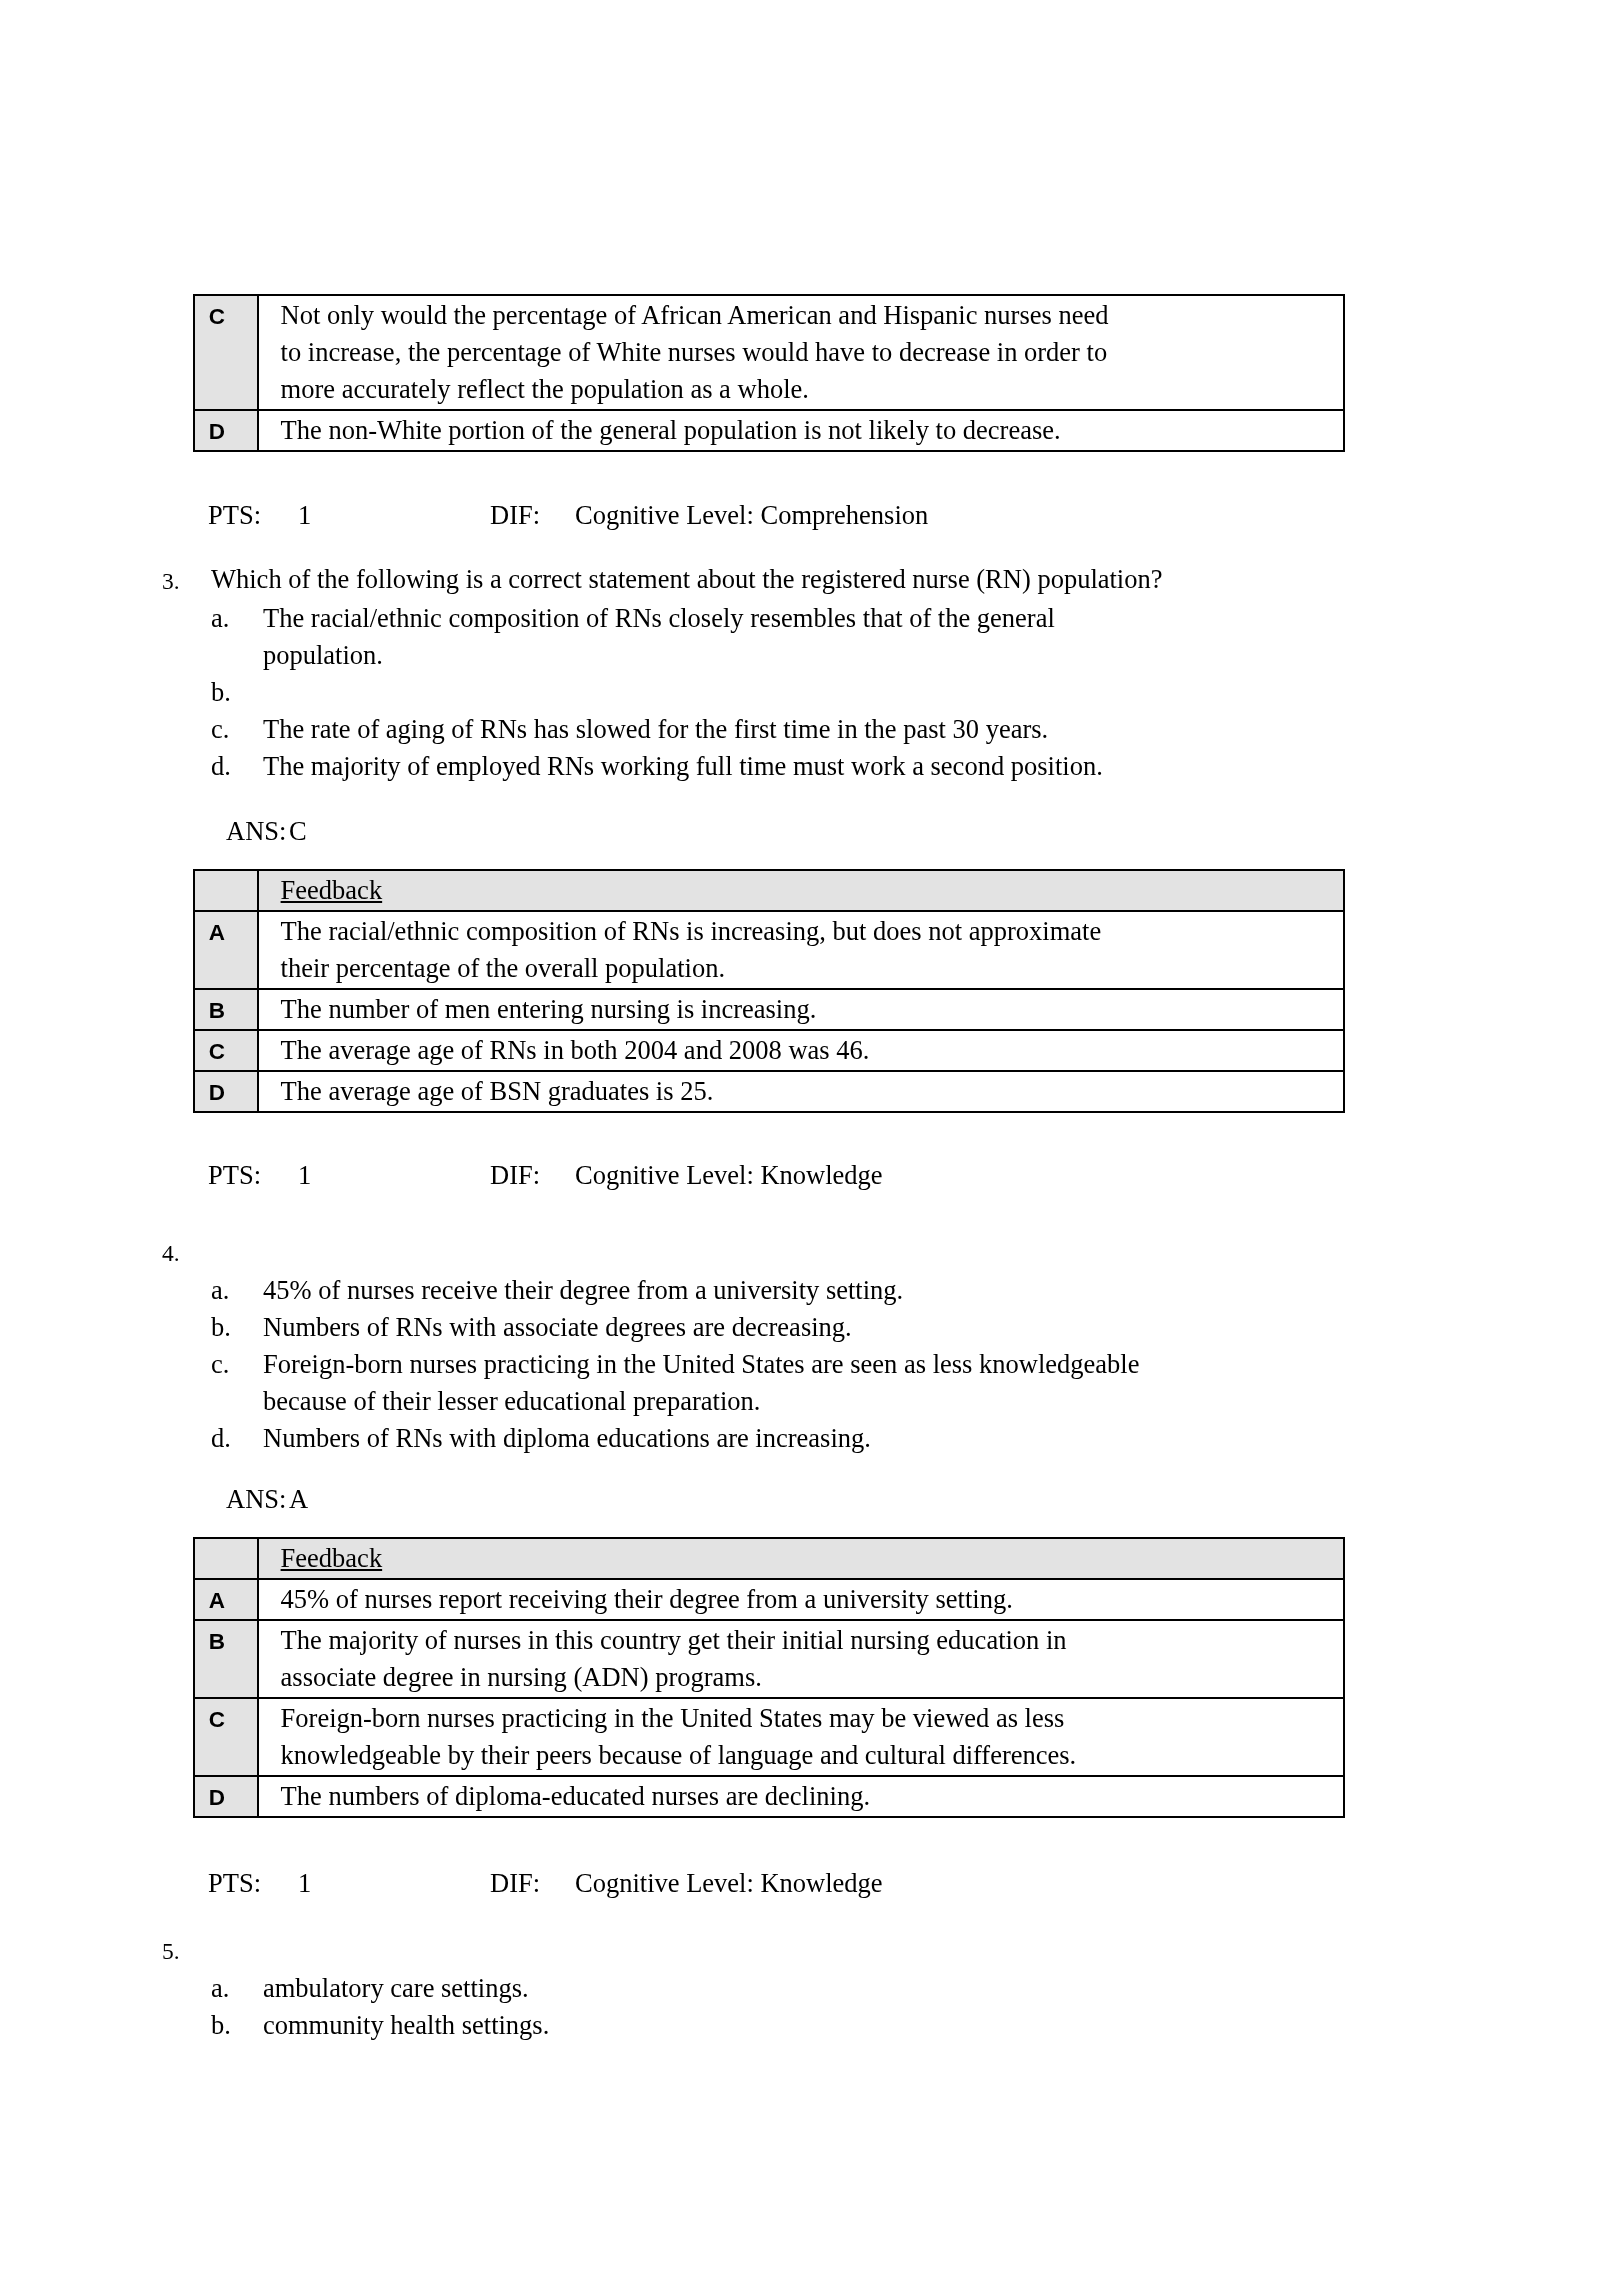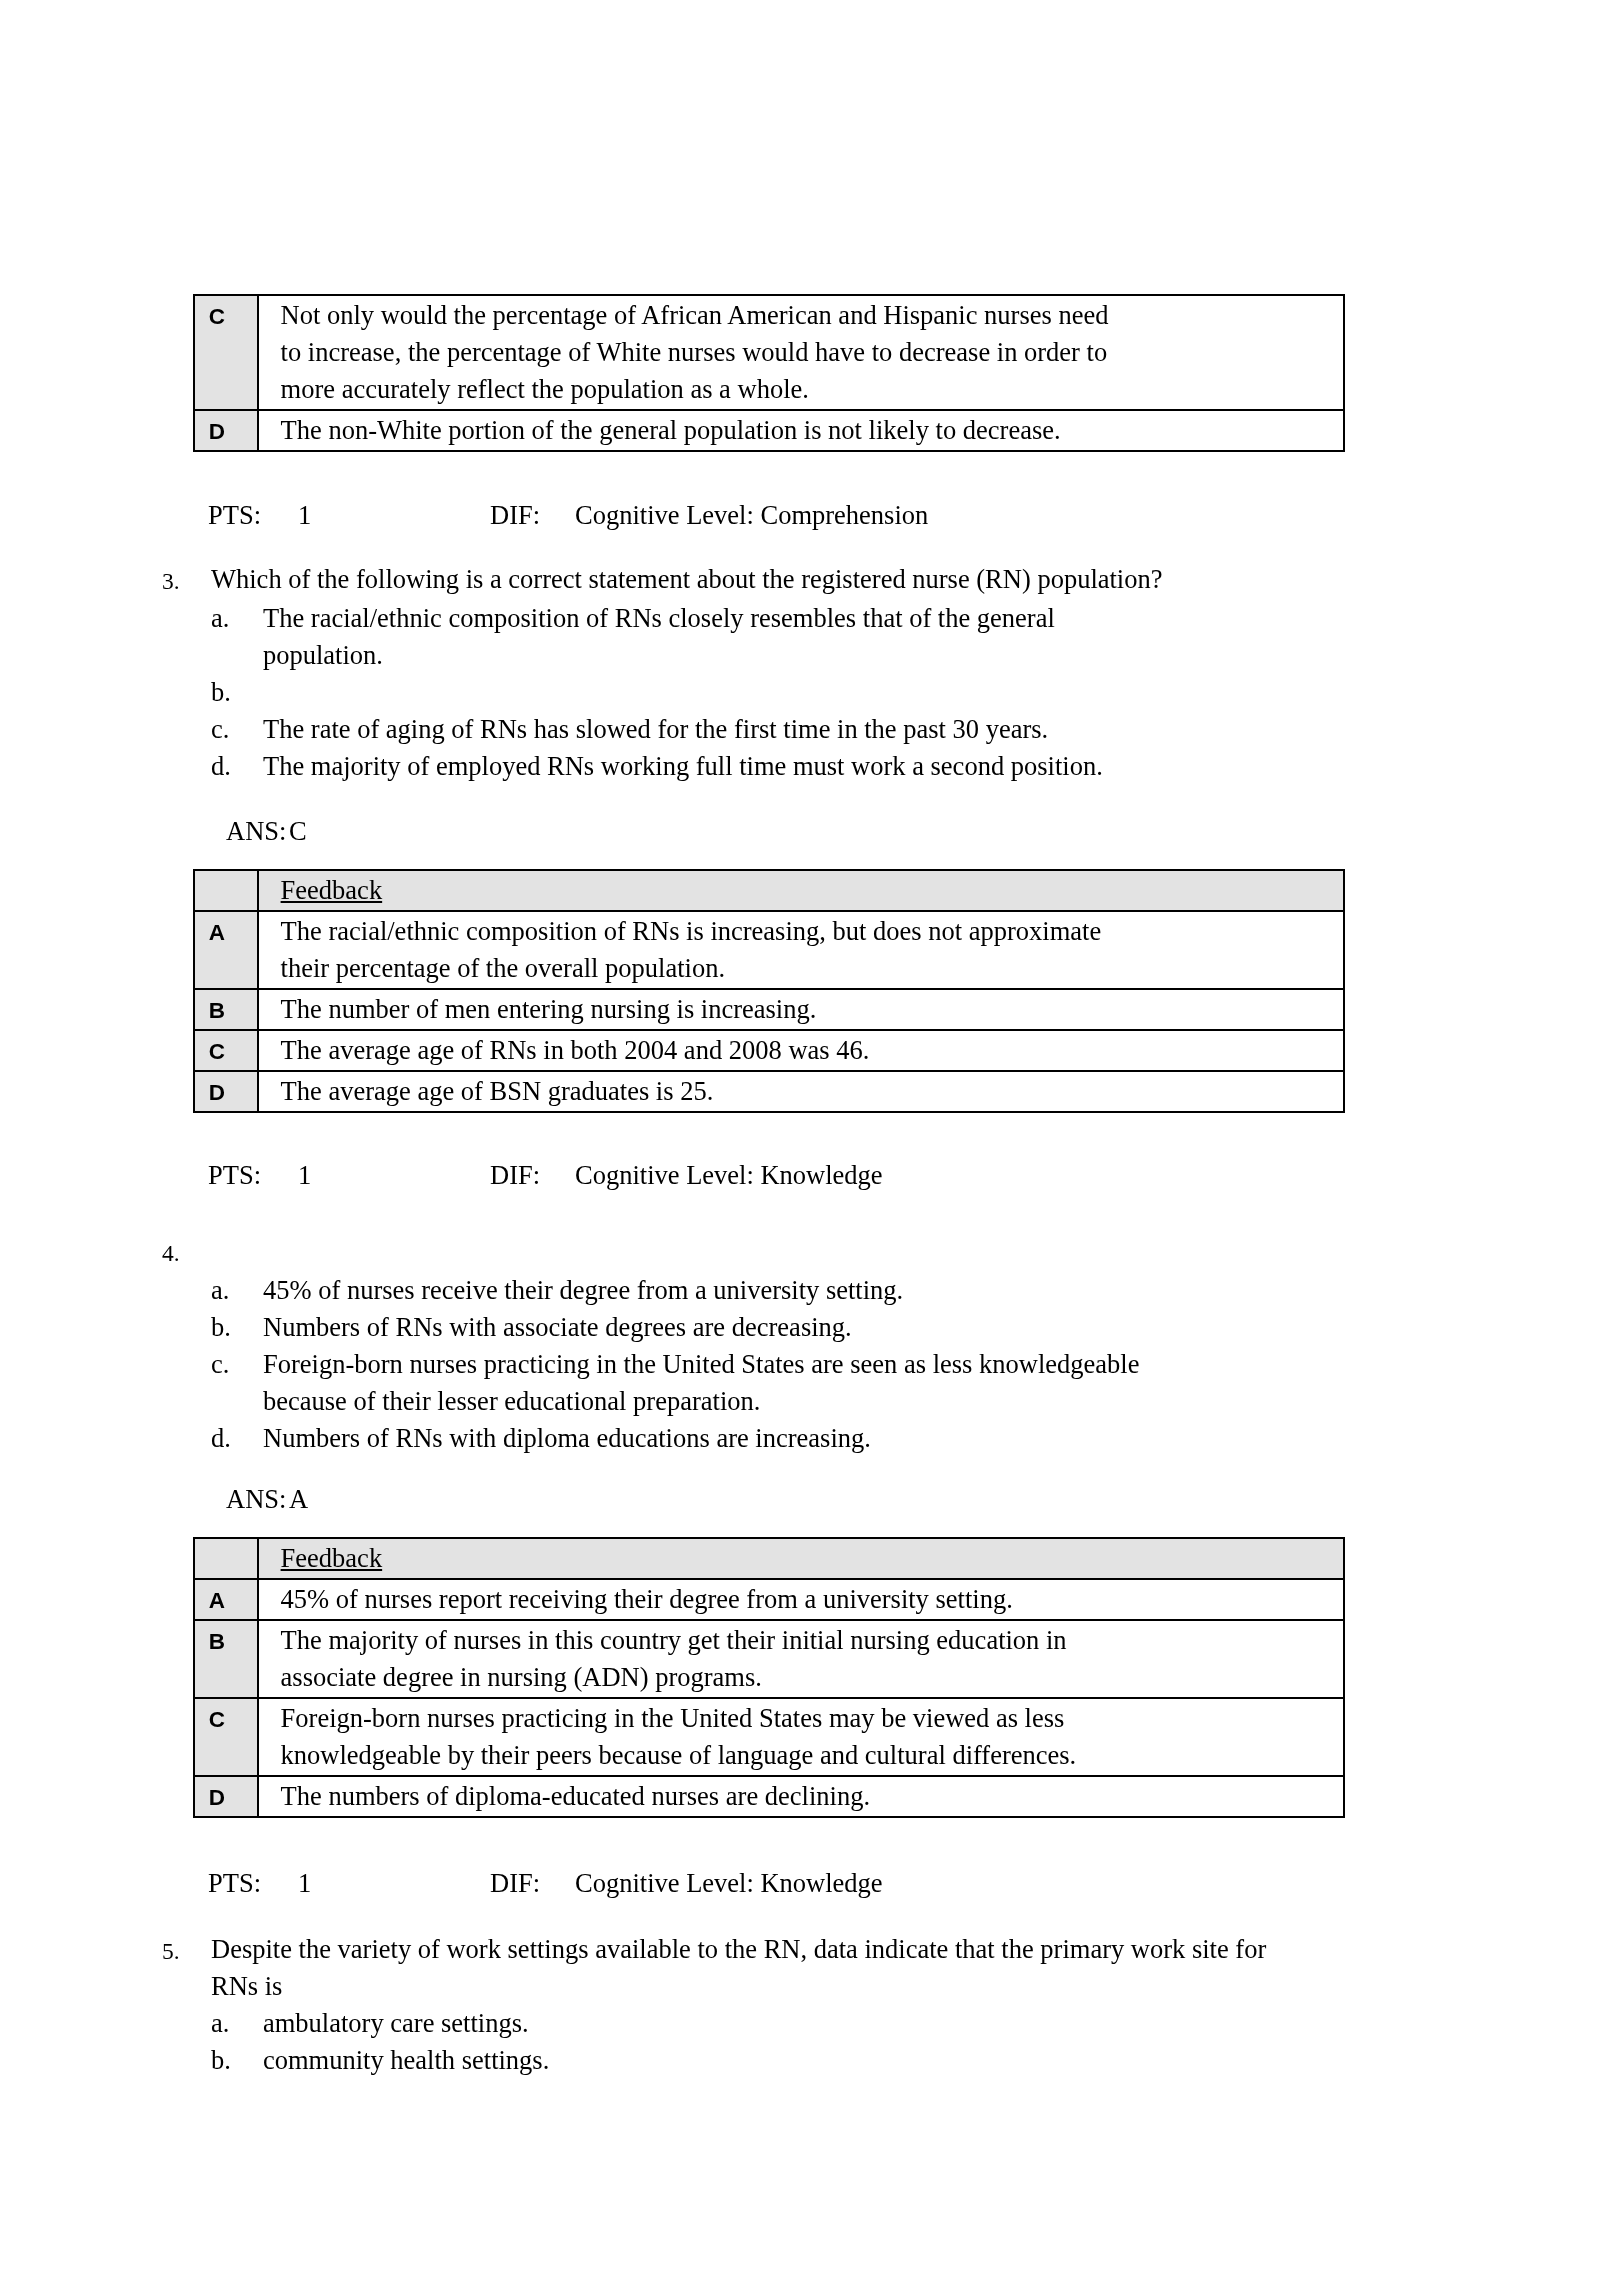--- a/index.html
+++ b/index.html
@@ -209,22 +209,20 @@
 
   <div class="pts" style="margin-top:47px;">
     <span class="l-pts">PTS:</span>
     <span class="v-pts">1</span>
     <span class="l-dif">DIF:</span>
     <span class="v-dif">Cognitive Level: Knowledge</span>
   </div>
 
   <div class="qrow" style="margin-top:29px;">
     <span class="qnum">5.</span>
-    <div class="qstem">Despite the variety of work settings available to the RN, data indicate that the primary work site for
-RNs is</div>
   </div>
   <div class="optrow">
     <span class="optletter">a.</span>
     <div class="opttext">ambulatory care settings.</div>
   </div>
   <div class="optrow">
     <span class="optletter">b.</span>
     <div class="opttext">community health settings.</div>
   </div>
 

